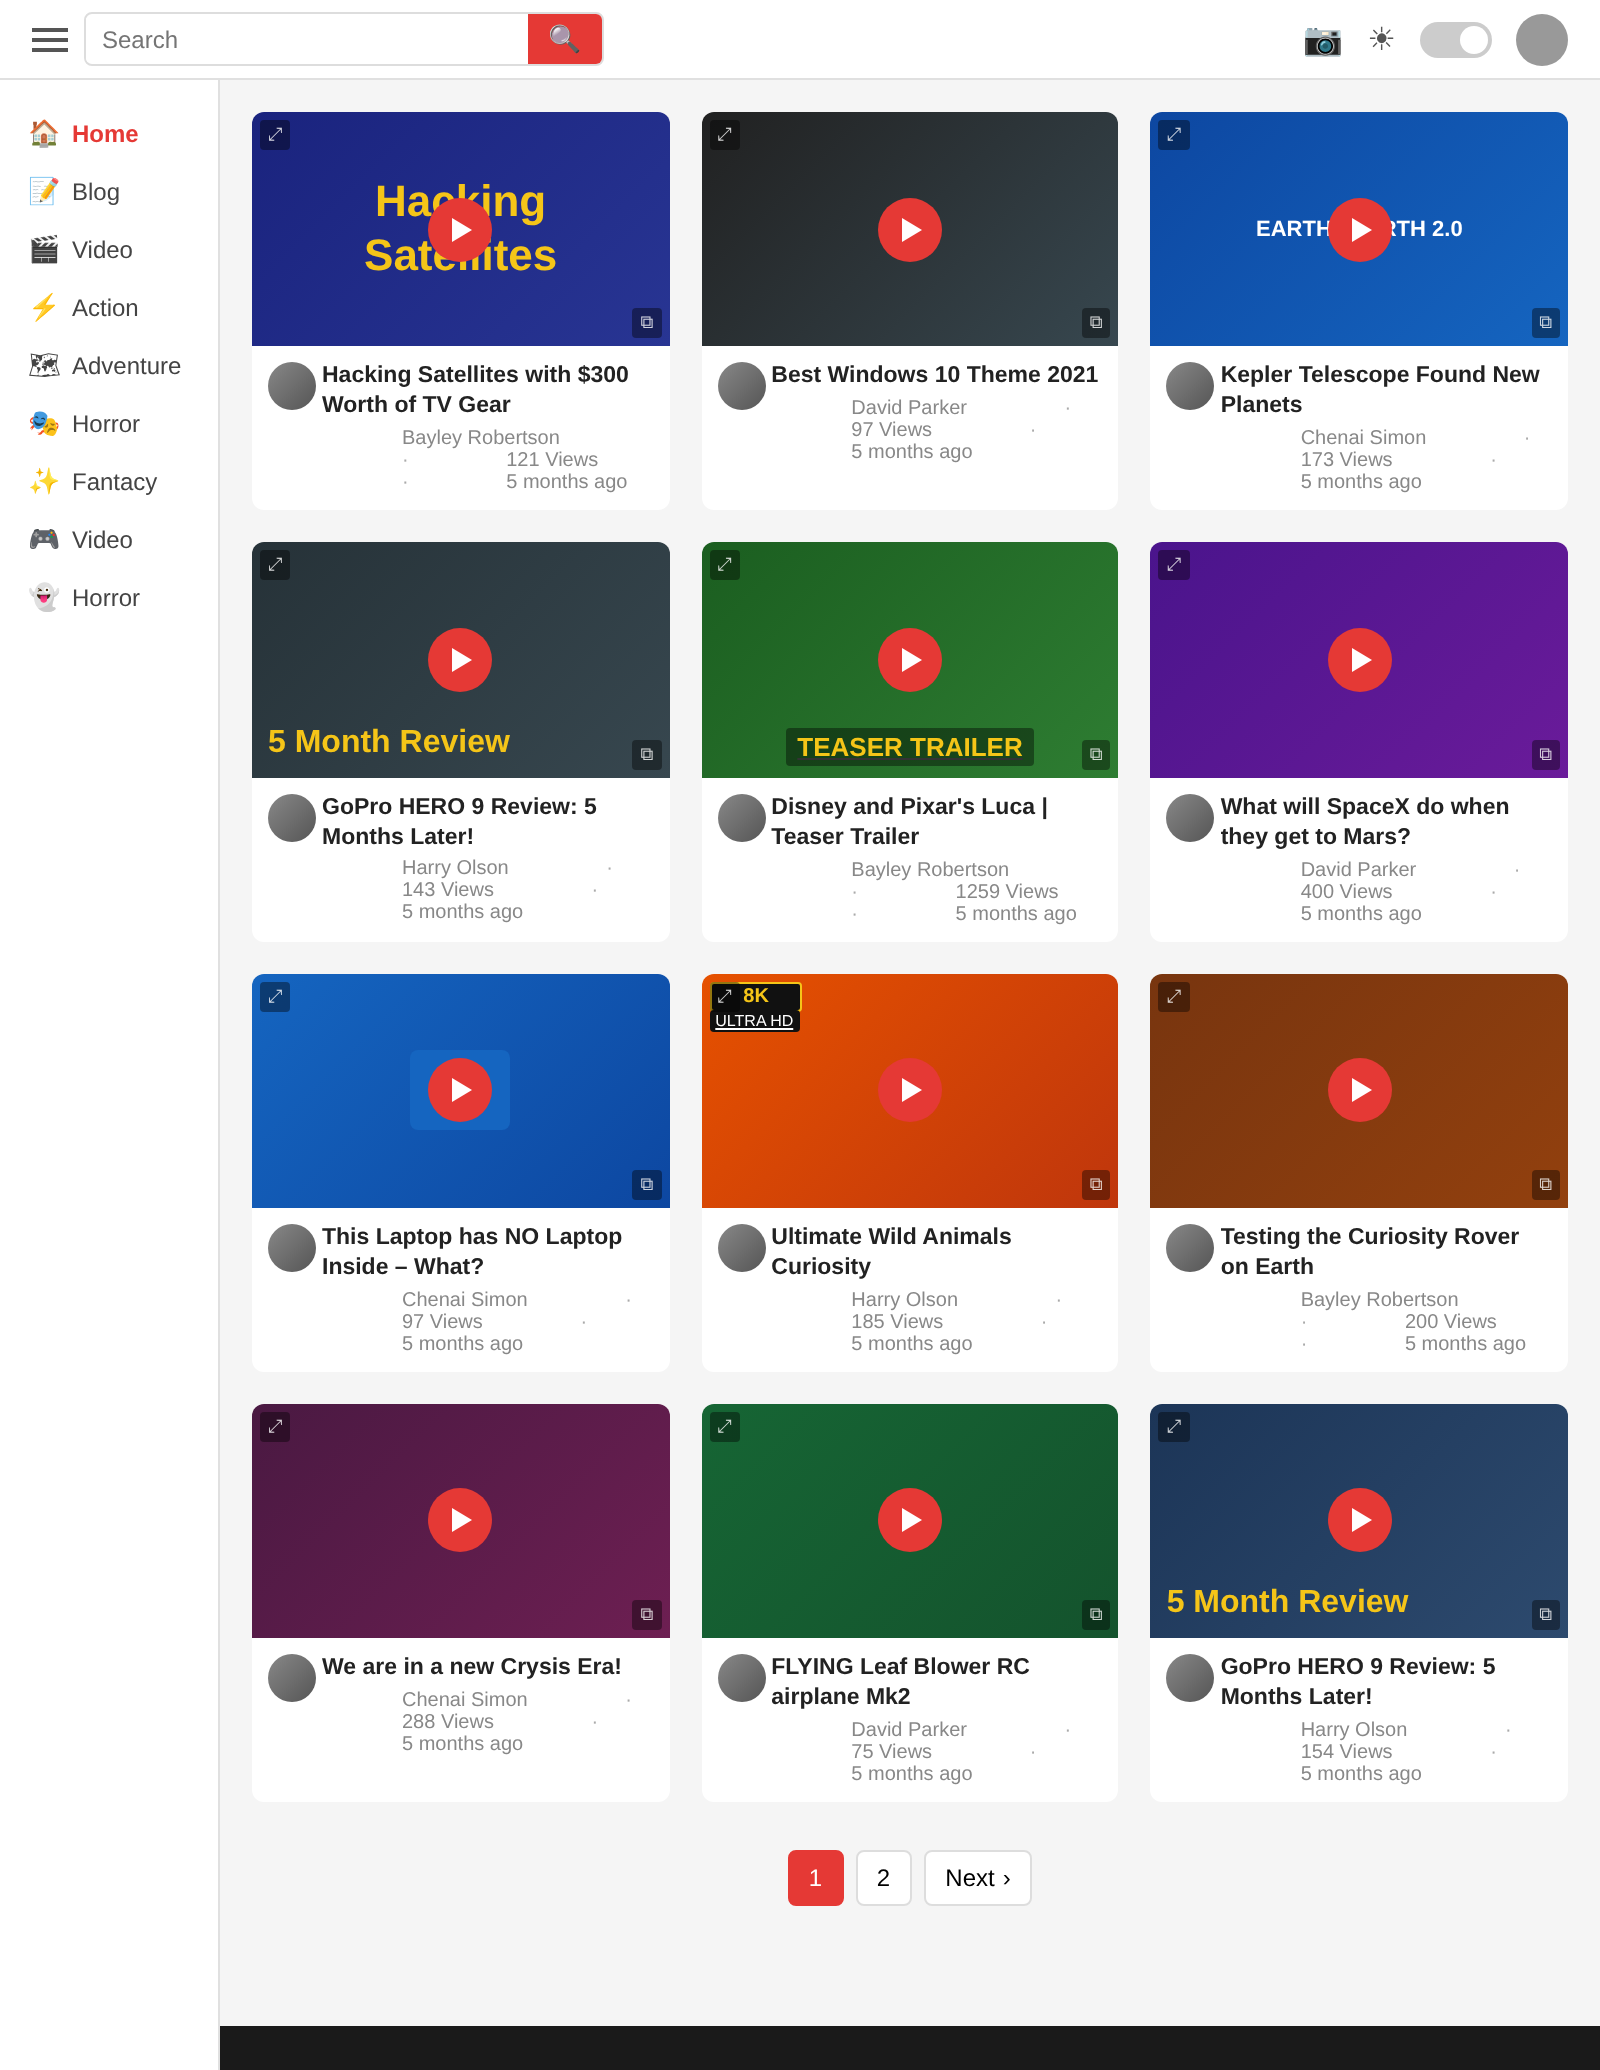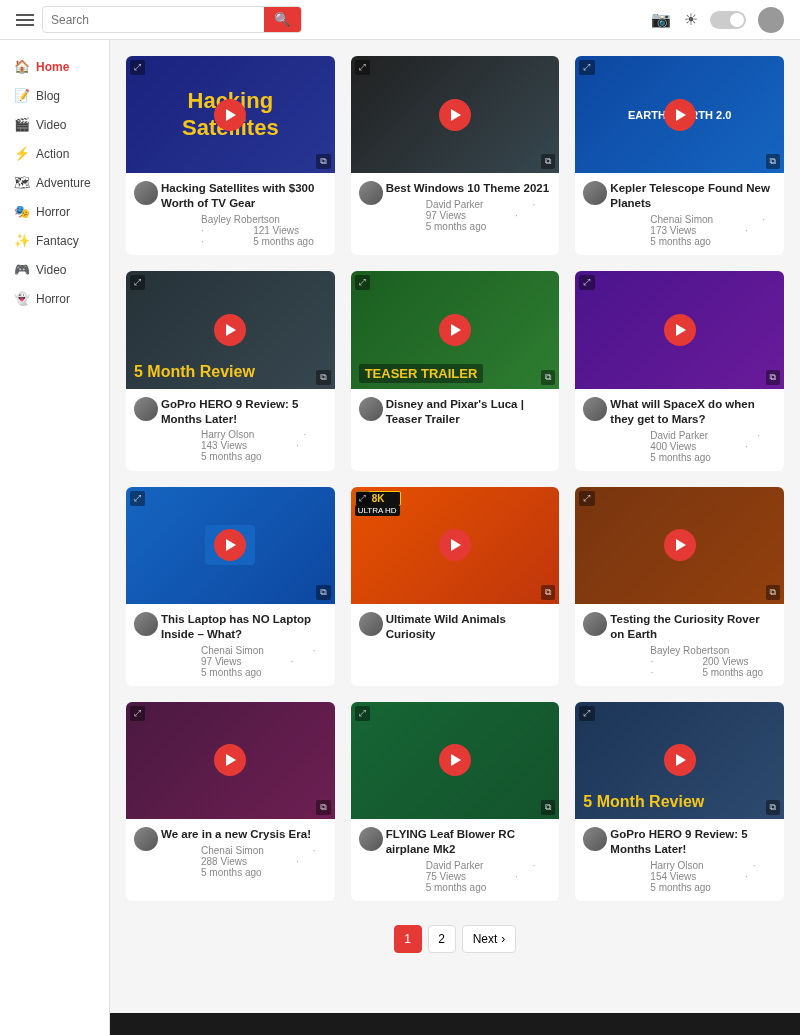--- a/index.html
+++ b/index.html
@@ -248,31 +248,38 @@
           <span class="dot">·</span>
           <span>143 Views</span>
           <span class="dot">·</span>
           <span>5 months ago</span>
         </div>
       </div>
     </div>
   </div>
         <div class="video-card">
     <div class="video-thumb t5">
-      <div style="position:absolute;bottom:8px;left:8px;right:8px;z-index:1;"><span style="color:#f5c518;font-weight:bold;font-size:13px;background:rgba(0,0,0,0.4);padding:2px 6px;border-radius:2px;">TEASER TRAILER</span></div>
+      <div style="position:absolute;bottom:8px;left:8px;right:8px;z-index:1;text-align:center;text-decoration:underline;"><span style="color:#f5c518;font-weight:bold;font-size:13px;background:rgba(0,0,0,0.4);padding:2px 6px;border-radius:2px;">TEASER TRAILER</span></div>
       <div class="play-btn"></div>
       <span class="thumb-icon-tl">⤢</span>
       <span class="thumb-icon-br">⧉</span>
     </div>
     <div class="video-info">
       <div class="channel-avatar">
               <div class="channel-avatar-inner"></div>
             </div>
       <div class="video-meta">
         <div class="video-title">Disney and Pixar's Luca | Teaser Trailer</div>
+        <div class="video-sub">
+          <span>Bayley Robertson</span>
+          <span class="dot">·</span>
+          <span>1259 Views</span>
+          <span class="dot">·</span>
+          <span>5 months ago</span>
+        </div>
       </div>
     </div>
   </div>
         <div class="video-card">
     <div class="video-thumb t6">
 
       <div class="play-btn"></div>
       <span class="thumb-icon-tl">⤢</span>
       <span class="thumb-icon-br">⧉</span>
     </div>
@@ -313,31 +320,38 @@
           <span>97 Views</span>
           <span class="dot">·</span>
           <span>5 months ago</span>
         </div>
       </div>
     </div>
   </div>
         <div class="video-card">
     <div class="video-thumb t8">
       <div style="position:absolute;top:4px;left:4px;z-index:2;background:#111;color:#f5c518;font-weight:bold;font-size:10px;padding:1px 16px;border:1px solid #f5c518;border-radius:2px;">8K</div>
-            <div style="position:absolute;top:18px;left:4px;z-index:2;background:#111;color:#fff;font-size:8px;padding:1px 3px;border-radius:2px;">ULTRA HD</div>
+            <div style="position:absolute;top:18px;left:4px;z-index:2;background:#111;color:#fff;font-size:8px;padding:1px 3px;border-radius:2px;text-decoration:underline;">ULTRA HD</div>
       <div class="play-btn"></div>
       <span class="thumb-icon-tl">⤢</span>
       <span class="thumb-icon-br">⧉</span>
     </div>
     <div class="video-info">
       <div class="channel-avatar">
               <div class="channel-avatar-inner"></div>
             </div>
       <div class="video-meta">
         <div class="video-title">Ultimate Wild Animals Curiosity</div>
+        <div class="video-sub">
+          <span>Harry Olson</span>
+          <span class="dot">·</span>
+          <span>185 Views</span>
+          <span class="dot">·</span>
+          <span>5 months ago</span>
+        </div>
       </div>
     </div>
   </div>
         <div class="video-card">
     <div class="video-thumb t9">
 
       <div class="play-btn"></div>
       <span class="thumb-icon-tl">⤢</span>
       <span class="thumb-icon-br">⧉</span>
     </div>

